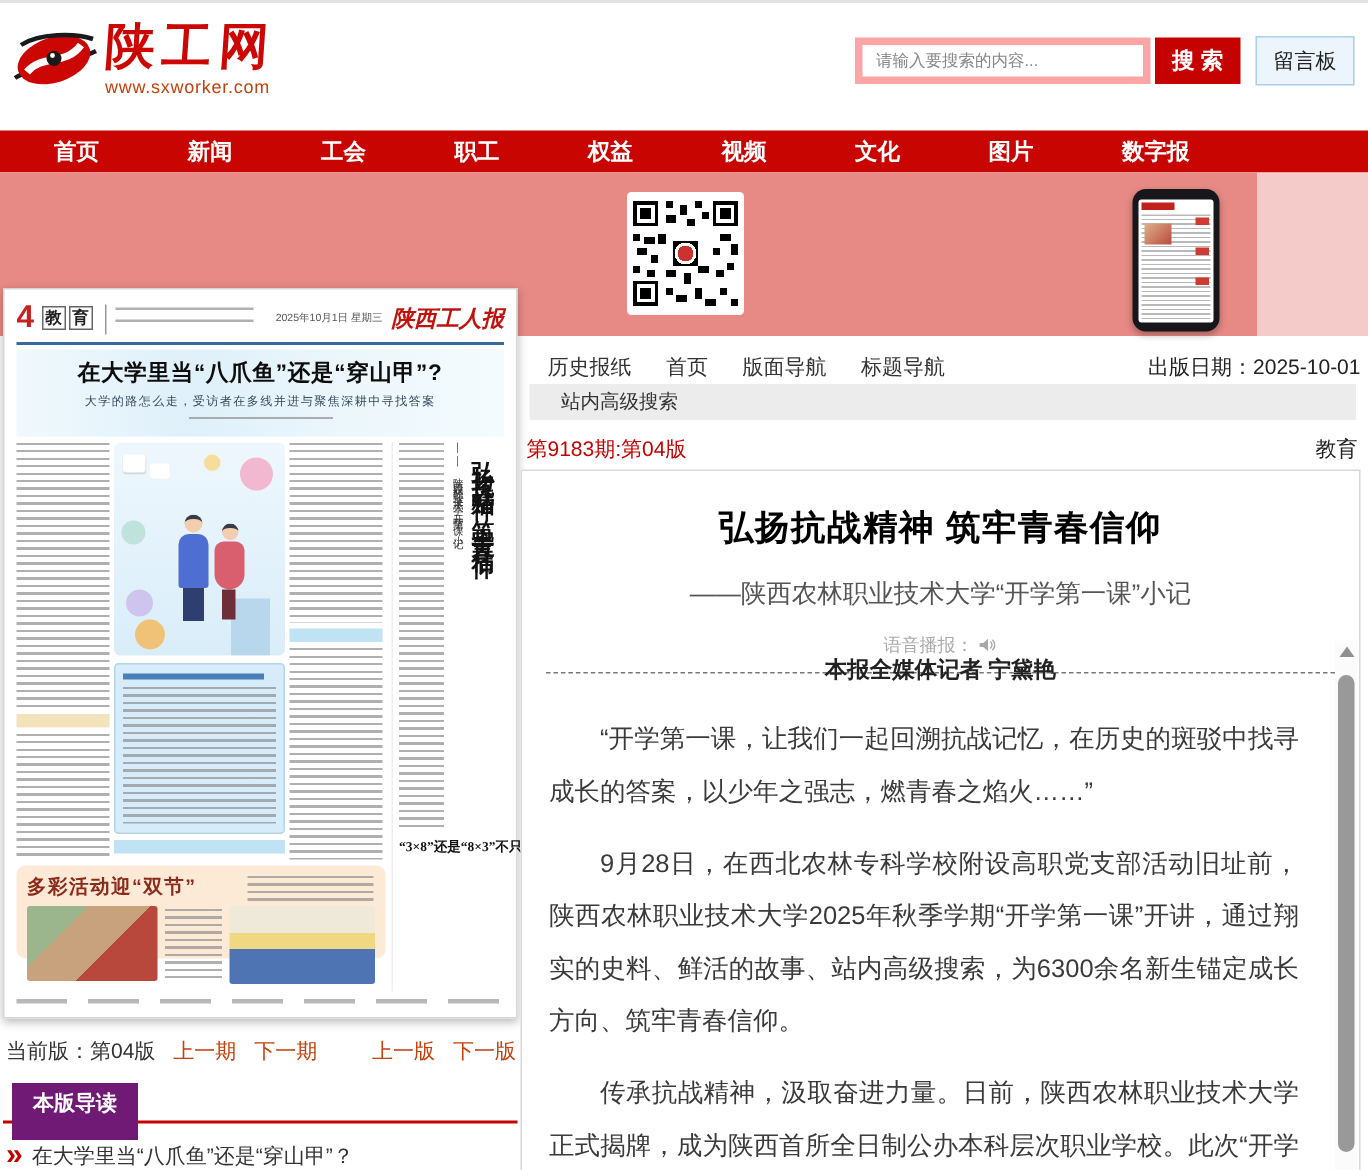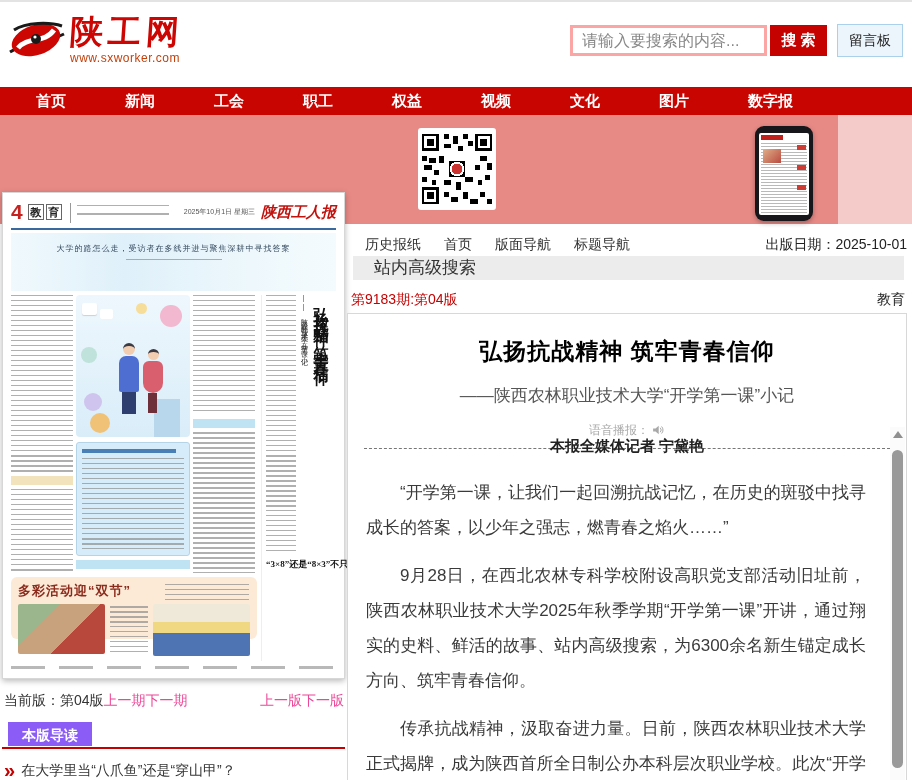--- a/index.html
+++ b/index.html
@@ -6,21 +6,21 @@
   html,body { width:912px; height:780px; overflow:hidden; background:#fff; }
   body { font-family:"Liberation Sans","DejaVu Sans",sans-serif; }
   #app { position:relative; width:912px; height:780px; background:#fff; border-top:2px solid #e3e3e3; overflow:hidden; }
 
   
   .top { position:absolute; left:0; top:0; width:912px; height:85px; background:#fff; }
   .logo { position:absolute; left:8px; top:12px; display:flex; align-items:flex-start; cursor:pointer; }
   .logo-txt { margin-left:4px; }
   .logo-title { font-size:33px; font-weight:bold; color:#cb0603; letter-spacing:5px; line-height:36px; font-family:"Liberation Serif","DejaVu Serif",serif; transform:skewX(-4deg); }
   .logo-sub { font-size:12px; color:#c2410c; margin-top:1px; letter-spacing:.5px; }
-  .search-input { position:absolute; left:570px; top:23px; width:197px; height:31px; border:3px solid #fca5a5; padding:0 9px; font-size:16px; color:#333; outline:none; }
+  .search-input { position:absolute; left:570px; top:23px; width:197px; height:31px; border:5px solid #fca5a5; padding:0 9px; font-size:11px; color:#333; outline:none; }
   .search-input::placeholder { color:#888; }
   .search-btn { position:absolute; left:770px; top:23px; width:57px; height:31px; background:#c60200; color:#fff; border:none; font-size:15px; font-weight:bold; cursor:pointer; }
   .msg-btn { position:absolute; left:837px; top:22px; width:66px; height:33px; background:#edf5fc; border:1px solid #abd0ec; color:#222; font-size:14px; cursor:pointer; }
 
   
   .mainnav { position:absolute; left:0; top:85px; width:912px; height:28px; background:#c90502; display:flex; align-items:center; padding-left:36px; }
   .mainnav a { color:#fff; font-size:15px; font-weight:bold; text-decoration:none; margin-right:59px; white-space:nowrap; cursor:pointer; }
 
   
   .banner { position:absolute; left:0; top:113px; width:912px; height:109px; background:#f5cbc9; }
@@ -96,46 +96,46 @@
   .np-label-x { color:#e4572e; font-weight:bold; font-size:8px; }
   .np-label-text { font-size:7px; color:#1a6fb5; background:#ddeffa; padding:1px 4px; border-radius:2px; white-space:nowrap; }
   .np-footer { height:3px; margin-top:5px; background-image:repeating-linear-gradient(90deg,#9a9a9a 0 34px, transparent 34px 48px); opacity:.7; }
 
   
   .links-row { position:absolute; left:347px; top:233px; width:560px; height:20px; display:flex; align-items:center; }
   .links-row a { color:#333; font-size:14px; text-decoration:none; margin-right:23px; cursor:pointer; }
   .links-row a:first-child { margin-left:18px; }
   .pub-date { margin-left:auto; font-size:14px; color:#222; white-space:nowrap; }
   .adv-bar { position:absolute; left:353px; top:254px; width:551px; height:24px; background:#ececec; line-height:24px; }
-  .adv-bar a { margin-left:21px; font-size:17px; color:#333; text-decoration:none; cursor:pointer; }
+  .adv-bar a { margin-left:21px; font-size:13px; color:#333; text-decoration:none; cursor:pointer; }
   .issue-row { position:absolute; left:351px; top:289px; width:554px; display:flex; }
   .issue-no { color:#c40000; font-size:14px; }
   .issue-sec { margin-left:auto; color:#222; font-size:14px; }
 
   .panel { position:absolute; left:347px; top:311px; width:560px; height:469px; background:#fff; border:1px solid #d8d8d8; }
   .a-title { text-align:center; margin-top:22px; font-size:23px; font-weight:bold; color:#000; letter-spacing:1px; }
   .a-sub { text-align:center; margin-top:17px; font-size:17px; color:#555; }
   .voice-row { text-align:center; margin-top:15px; font-size:12px; color:#a9a9a9; }
   .voice-row svg { vertical-align:-3px; margin-left:2px; cursor:pointer; }
   .dash { margin:9px 16px 0; border-bottom:1px dashed #777; }
   .scrollarea { position:absolute; left:0; top:113px; right:0; bottom:0; overflow:hidden; }
   .a-author { text-align:center; margin-top:10px; font-size:15px; font-weight:bold; color:#222; }
   .a-body { padding:6px 40px 0 18px; }
   .a-body p { font-size:17px; color:#3a3a3a; line-height:35px; text-indent:2em; margin-top:13px; text-align:justify; }
   .sb { position:absolute; top:113px; right:1px; bottom:1px; width:15px; background:#fbfbfb; }
   .sb-up { width:0; height:0; margin:4px auto 0; border-left:5px solid transparent; border-right:5px solid transparent; border-bottom:7px solid #8f8f8f; cursor:pointer; }
   .sb-thumb { position:absolute; left:2px; top:23px; width:11px; height:318px; background:#999; border-radius:6px; cursor:pointer; }
 
   
   .pager { position:absolute; left:4px; top:690px; width:340px; display:flex; font-size:14px; color:#333; }
-  .pager a { color:#ec4899; text-decoration:none; cursor:pointer; }
+  .pager a { color:#c2410c; text-decoration:none; margin-left:12px; cursor:pointer; }
   .pager .right { margin-left:auto; }
   .guide { position:absolute; left:2px; top:720px; width:343px; }
   .guide-header { border-bottom:2px solid #c40000; height:27px; }
-  .guide-tab { display:inline-block; margin-left:6px; width:84px; height:24px; background:#8b5cf6; color:#fff; font-size:14px; font-weight:bold; text-align:center; line-height:27px; }
+  .guide-tab { display:inline-block; margin-left:6px; width:84px; height:38px; background:#701a75; color:#fff; font-size:14px; font-weight:bold; text-align:center; line-height:27px; }
   .guide-item { margin-top:13px; display:flex; align-items:center; cursor:pointer; }
   .guide-arrow { color:#c40000; font-size:20px; font-weight:bold; line-height:16px; margin:0 6px 2px 2px; }
   .guide-item span.txt { font-size:14px; color:#333; }
 </style>
 </head>
 <body>
 
 <div id="app">
 
   <div class="top">
@@ -239,20 +239,21 @@
       <div class="np-meta">
         <div class="sim-text"></div>
           <div class="sim-text"></div>
       </div>
       <div class="np-hspacer"></div>
       <div class="np-date">2025年10月1日 星期三</div>
       <div class="np-masthead">陕西工人报</div>
     </div>
     <div class="np-rule"></div>
     <div class="np-headblock">
+      <div class="np-headline">在大学里当“八爪鱼”还是“穿山甲”?</div>
       <div class="np-subheadline">大学的路怎么走，受访者在多线并进与聚焦深耕中寻找答案</div>
       <div class="np-byline sim-text"></div>
     </div>
     <div class="np-main">
       <div class="np-left">
         <div class="np-cols">
           <div class="npc1">
             <div class="sim-text sim-fill"></div>
             <div class="beige-bar"></div>
             <div class="sim-text" style="height:84px;"></div>

